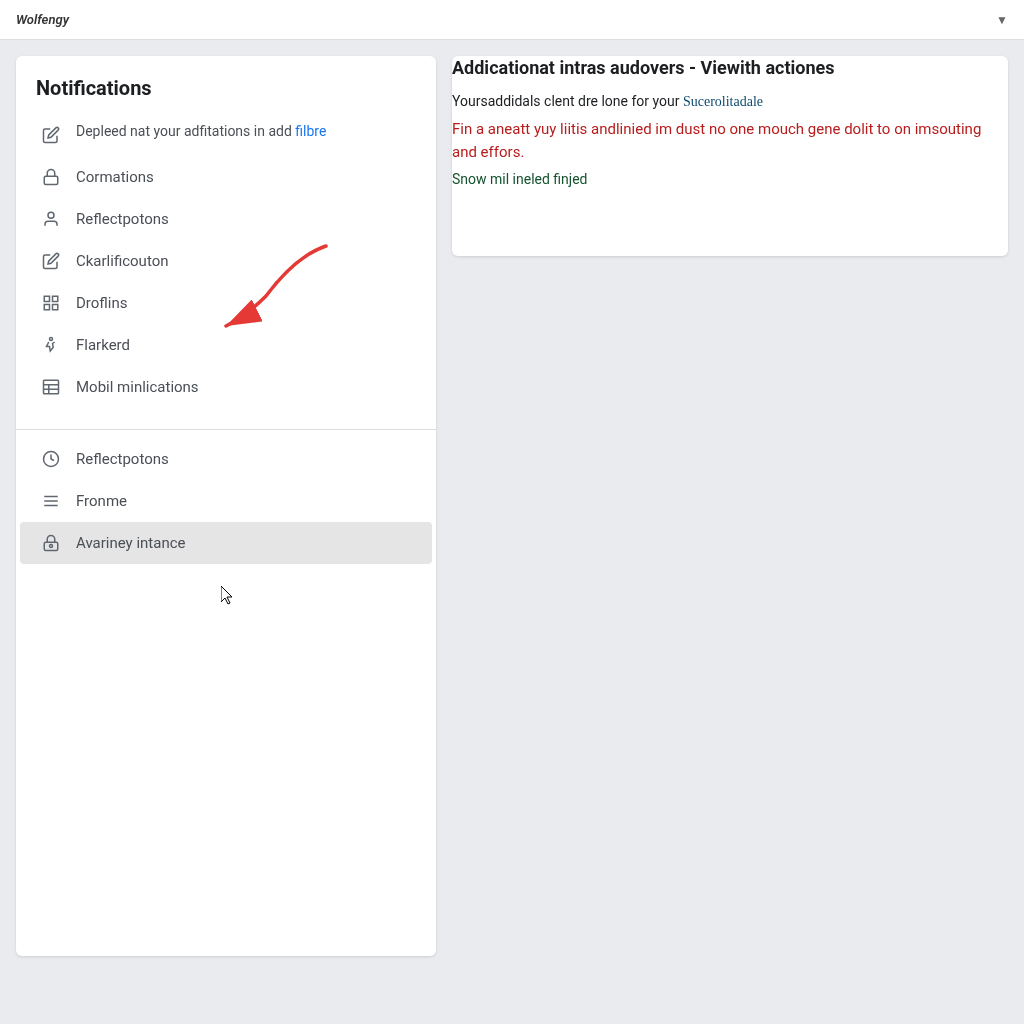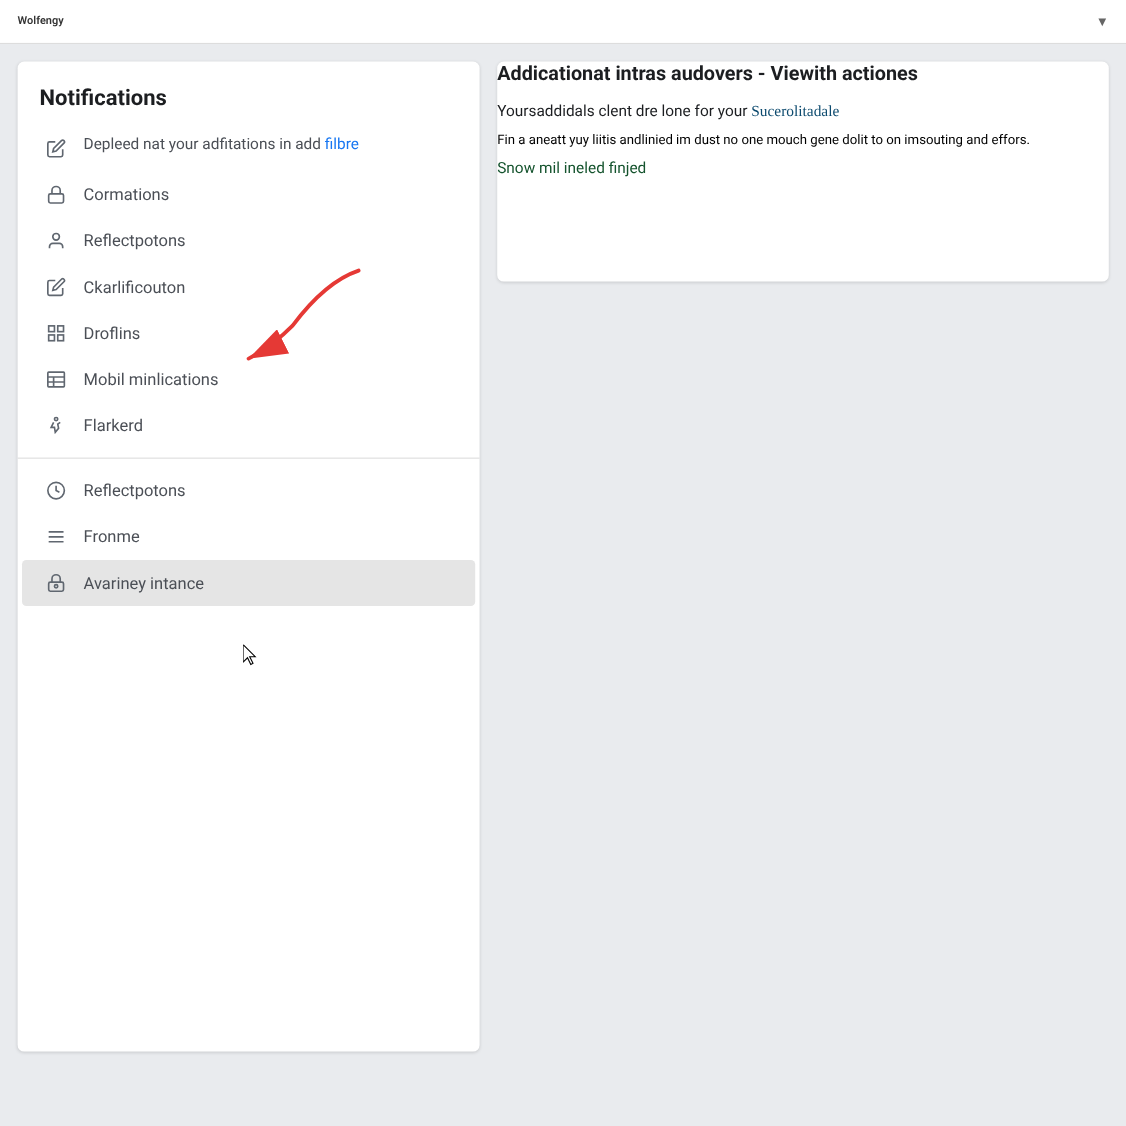--- a/index.html
+++ b/index.html
@@ -13,23 +13,24 @@
       background: #fff;
       height: 40px;
       display: flex;
       align-items: center;
       padding: 0 16px;
       border-bottom: 1px solid #ddd;
       justify-content: space-between;
     }
 
     .top-bar-brand {
-      font-size: 10px;
+      font-size: 13px;
       font-weight: 600;
       color: #333;
+      font-style: italic;
     }
 
     .top-bar-chevron {
       color: #666;
       font-size: 12px;
     }
 
     .main-container {
       display: flex;
       gap: 0;
@@ -49,21 +50,21 @@
 
     .sidebar-title {
       font-size: 20px;
       font-weight: 700;
       color: #1c1e21;
       padding: 20px 20px 12px 20px;
     }
 
     .sidebar-section-top {
       border-bottom: 1px solid #ddd;
-      padding-bottom: 8px;
+      padding-bottom: 21px;
       margin-bottom: 8px;
     }
 
     .sidebar-item {
       display: flex;
       align-items: center;
       padding: 10px 20px;
       cursor: pointer;
       color: #4b4f56;
       font-size: 15px;
@@ -113,22 +114,22 @@
       margin-bottom: 6px;
     }
 
     .content-description .page-link {
       color: #0c4a6e;
       text-decoration: none;
       font-family: Liberation Serif, serif;
     }
 
     .content-sub-text {
-      font-size: 12px;
-      color: #000000;
+      font-size: 15px;
+      color: #b91c1c;
       line-height: 1.5;
       margin-bottom: 6px;
     }
 
     .content-action-link {
       color: #14532d;
       text-decoration: none;
       font-size: 14px;
     }
 
@@ -221,37 +222,37 @@
                 <rect x="3" y="14" width="7" height="7"></rect>
                 <rect x="14" y="14" width="7" height="7"></rect>
               </svg>
           </span>
           <span class="item-label">Droflins</span>
         </div>
 
         <div class="sidebar-item">
           <span class="item-icon">
             <svg width="18" height="18" viewBox="0 0 24 24" fill="none" stroke="#606770" stroke-width="2">
+                <circle cx="12" cy="4" r="2"></circle>
+                <path d="M9 8l-3 6h4l1 6 4-5-1-5 3-2"></path>
+              </svg>
+          </span>
+          <span class="item-label">Flarkerd</span>
+        </div>
+
+        <div class="sidebar-item">
+          <span class="item-icon">
+            <svg width="18" height="18" viewBox="0 0 24 24" fill="none" stroke="#606770" stroke-width="2">
                 <rect x="2" y="3" width="20" height="18" rx="1"></rect>
                 <line x1="2" y1="9" x2="22" y2="9"></line>
                 <line x1="2" y1="15" x2="22" y2="15"></line>
                 <line x1="9" y1="9" x2="9" y2="21"></line>
               </svg>
           </span>
           <span class="item-label">Mobil minlications</span>
-        </div>
-
-        <div class="sidebar-item">
-          <span class="item-icon">
-            <svg width="18" height="18" viewBox="0 0 24 24" fill="none" stroke="#606770" stroke-width="2">
-                <circle cx="12" cy="4" r="2"></circle>
-                <path d="M9 8l-3 6h4l1 6 4-5-1-5 3-2"></path>
-              </svg>
-          </span>
-          <span class="item-label">Flarkerd</span>
         </div>
       </div>
 
       <div>
 
         <div class="sidebar-item">
           <span class="item-icon">
             <svg width="18" height="18" viewBox="0 0 24 24" fill="none" stroke="#606770" stroke-width="2">
                 <circle cx="12" cy="12" r="10"></circle>
                 <polyline points="12,6 12,12 16,14"></polyline>

